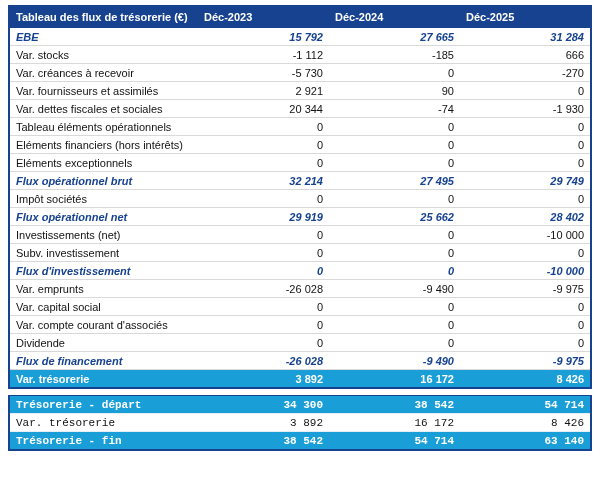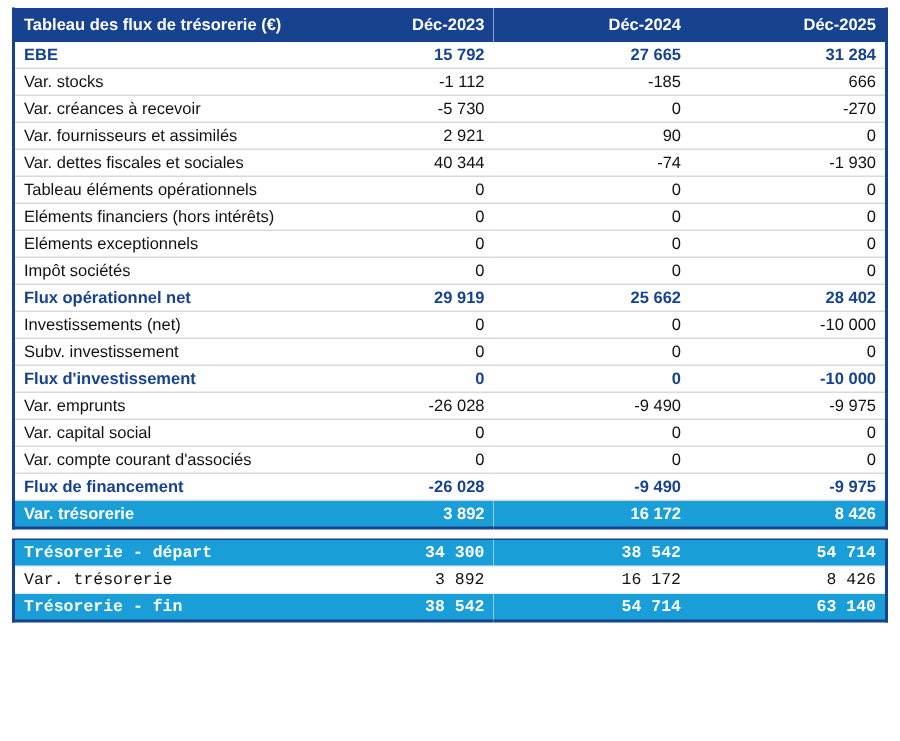--- a/index.html
+++ b/index.html
@@ -32,40 +32,41 @@
     border-bottom-width: 2px;
     font-family: Liberation Mono, monospace;
   }
   col.numcol { width: 131px; }
   thead th {
     background: #16428f;
     color: #ffffff;
     font-weight: 700;
     height: 23px;
     padding: 0 6px;
-    text-align: right;
+    text-align: left;
     white-space: nowrap;
     overflow: hidden;
   }
   thead th.title {
     text-align: left;
   }
   tbody td {
     height: 17px;
     padding: 0 6px;
     border-bottom: 1px solid #d9d9d9;
     color: #121212;
     white-space: nowrap;
     overflow: hidden;
     text-align: right;
   }
   tbody td.label { text-align: left; }
   tr.row-bold td {
     color: #16428f;
     font-weight: 700;
+    font-style: italic;
   }
   tr.row-highlight td {
     background: #1a9ed8;
     color: #ffffff;
     font-weight: 700;
     border-bottom: none;
   }
   table.main tr.row-highlight td { border-top: 1px solid #b9cde4; }
   table.summary tbody td { border-bottom: none; }
   table.summary tr.row-normal td { border-top: 1px solid #e4eef5; border-bottom: 1px solid #e4eef5; }
@@ -110,41 +111,47 @@
           <td class="num">-270</td>
         </tr>
         <tr class="row-normal">
           <td class="label">Var. fournisseurs et assimilés</td>
           <td class="num">2 921</td>
           <td class="num">90</td>
           <td class="num">0</td>
         </tr>
         <tr class="row-normal">
           <td class="label">Var. dettes fiscales et sociales</td>
-          <td class="num">40 344</td>
+          <td class="num">20 344</td>
           <td class="num">-74</td>
           <td class="num">-1 930</td>
         </tr>
         <tr class="row-normal">
           <td class="label">Tableau éléments opérationnels</td>
           <td class="num">0</td>
           <td class="num">0</td>
           <td class="num">0</td>
         </tr>
         <tr class="row-normal">
           <td class="label">Eléments financiers (hors intérêts)</td>
           <td class="num">0</td>
           <td class="num">0</td>
           <td class="num">0</td>
         </tr>
         <tr class="row-normal">
           <td class="label">Eléments exceptionnels</td>
           <td class="num">0</td>
           <td class="num">0</td>
           <td class="num">0</td>
+        </tr>
+        <tr class="row-bold">
+          <td class="label">Flux opérationnel brut</td>
+          <td class="num">32 214</td>
+          <td class="num">27 495</td>
+          <td class="num">29 749</td>
         </tr>
         <tr class="row-normal">
           <td class="label">Impôt sociétés</td>
           <td class="num">0</td>
           <td class="num">0</td>
           <td class="num">0</td>
         </tr>
         <tr class="row-bold">
           <td class="label">Flux opérationnel net</td>
           <td class="num">29 919</td>
@@ -176,20 +183,26 @@
           <td class="num">-9 975</td>
         </tr>
         <tr class="row-normal">
           <td class="label">Var. capital social</td>
           <td class="num">0</td>
           <td class="num">0</td>
           <td class="num">0</td>
         </tr>
         <tr class="row-normal">
           <td class="label">Var. compte courant d'associés</td>
+          <td class="num">0</td>
+          <td class="num">0</td>
+          <td class="num">0</td>
+        </tr>
+        <tr class="row-normal">
+          <td class="label">Dividende</td>
           <td class="num">0</td>
           <td class="num">0</td>
           <td class="num">0</td>
         </tr>
         <tr class="row-bold">
           <td class="label">Flux de financement</td>
           <td class="num">-26 028</td>
           <td class="num">-9 490</td>
           <td class="num">-9 975</td>
         </tr>

